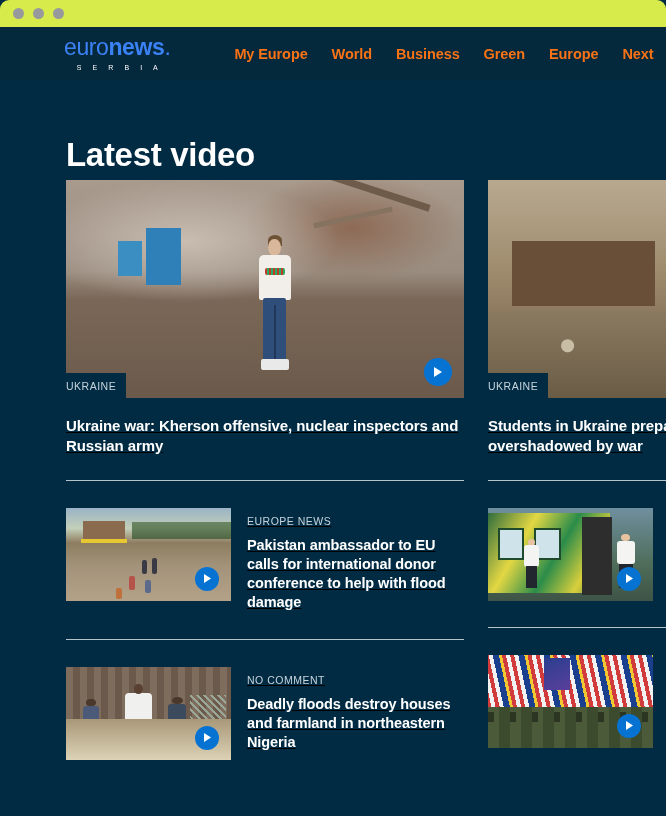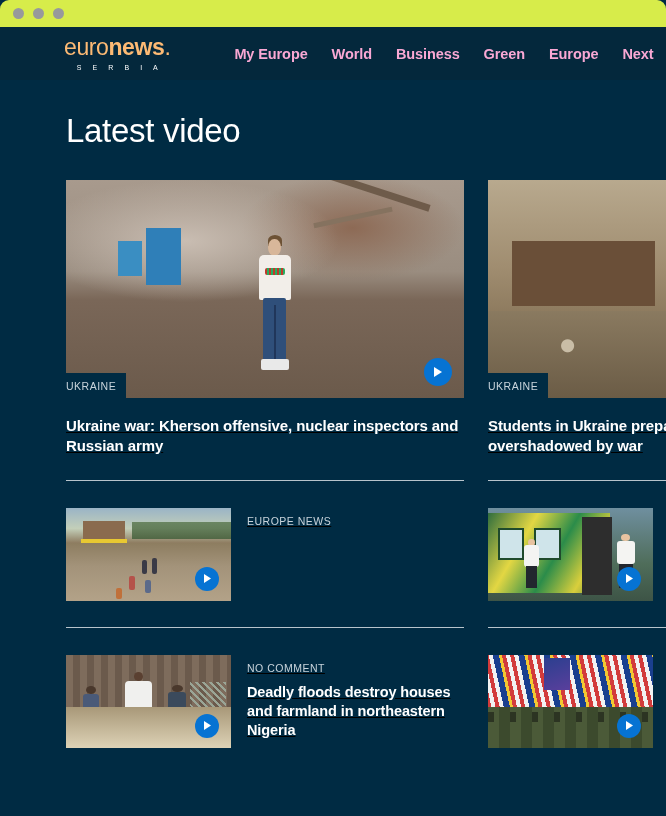--- a/index.html
+++ b/index.html
@@ -48,41 +48,41 @@
     margin-left: 64px;
     width: 128px;
     display: flex;
     flex-direction: column;
     align-items: center;
     line-height: 1;
   }
   .logo-main {
     font-size: 23px;
     letter-spacing: -0.4px;
-    color: #fdba74;
+    color: #3b82f6;
     font-weight: 400;
   }
   .logo-main b { font-weight: 700; }
   .logo-sub {
     margin-top: 5px;
     font-size: 7px;
     letter-spacing: 4.6px;
     color: #ffffff;
     font-weight: 500;
     text-indent: 4.6px;
   }
   .nav {
     display: flex;
     align-items: center;
     gap: 24px;
     margin-left: 64px;
     white-space: nowrap;
   }
   .nav-item {
-    color: #f9a8d4;
+    color: #f97316;
     font-size: 14.5px;
     font-weight: 700;
     letter-spacing: -0.1px;
     cursor: pointer;
   }
 
   
   .header-fade {
     position: absolute;
     top: 80px; left: 0;
@@ -96,23 +96,23 @@
     top: 80px; left: 0;
     width: 666px;
     height: 736px;
     background: #002b43;
     overflow: hidden;
   }
 
   .section-title {
     position: absolute;
     left: 66px;
-    top: 32px;
+    top: 56px;
     font-size: 33px;
-    font-weight: 400;
+    font-weight: 700;
     color: #ffffff;
     letter-spacing: -0.3px;
   }
 
   .grid {
     position: absolute;
     top: 100px;
     left: 66px;
     width: 1000px;   
     display: flex;
@@ -392,20 +392,21 @@
             <div class="flood-p" style="left:30%;top:86%;width:6px;height:11px;background:#c0703a;"></div>
           </div>
           <div class="play-btn small">
             <svg width="9" height="11" viewBox="0 0 9 11">
                 <polygon points="1,1 8,5.5 1,10" fill="#fff"></polygon>
               </svg>
           </div>
         </div>
         <div class="li-text">
           <div class="li-cat">EUROPE NEWS</div>
+          <div class="li-title">Pakistan ambassador to EU calls for international donor conference to help with flood damage</div>
         </div>
       </div>
 
       <div class="divider" style="margin-top:26px;"></div>
 
       <div class="list-item">
         <div class="li-thumb">
           <div class="img nig-bg">
             <div class="nig-wall"></div>
             <div class="nig-net"></div>

